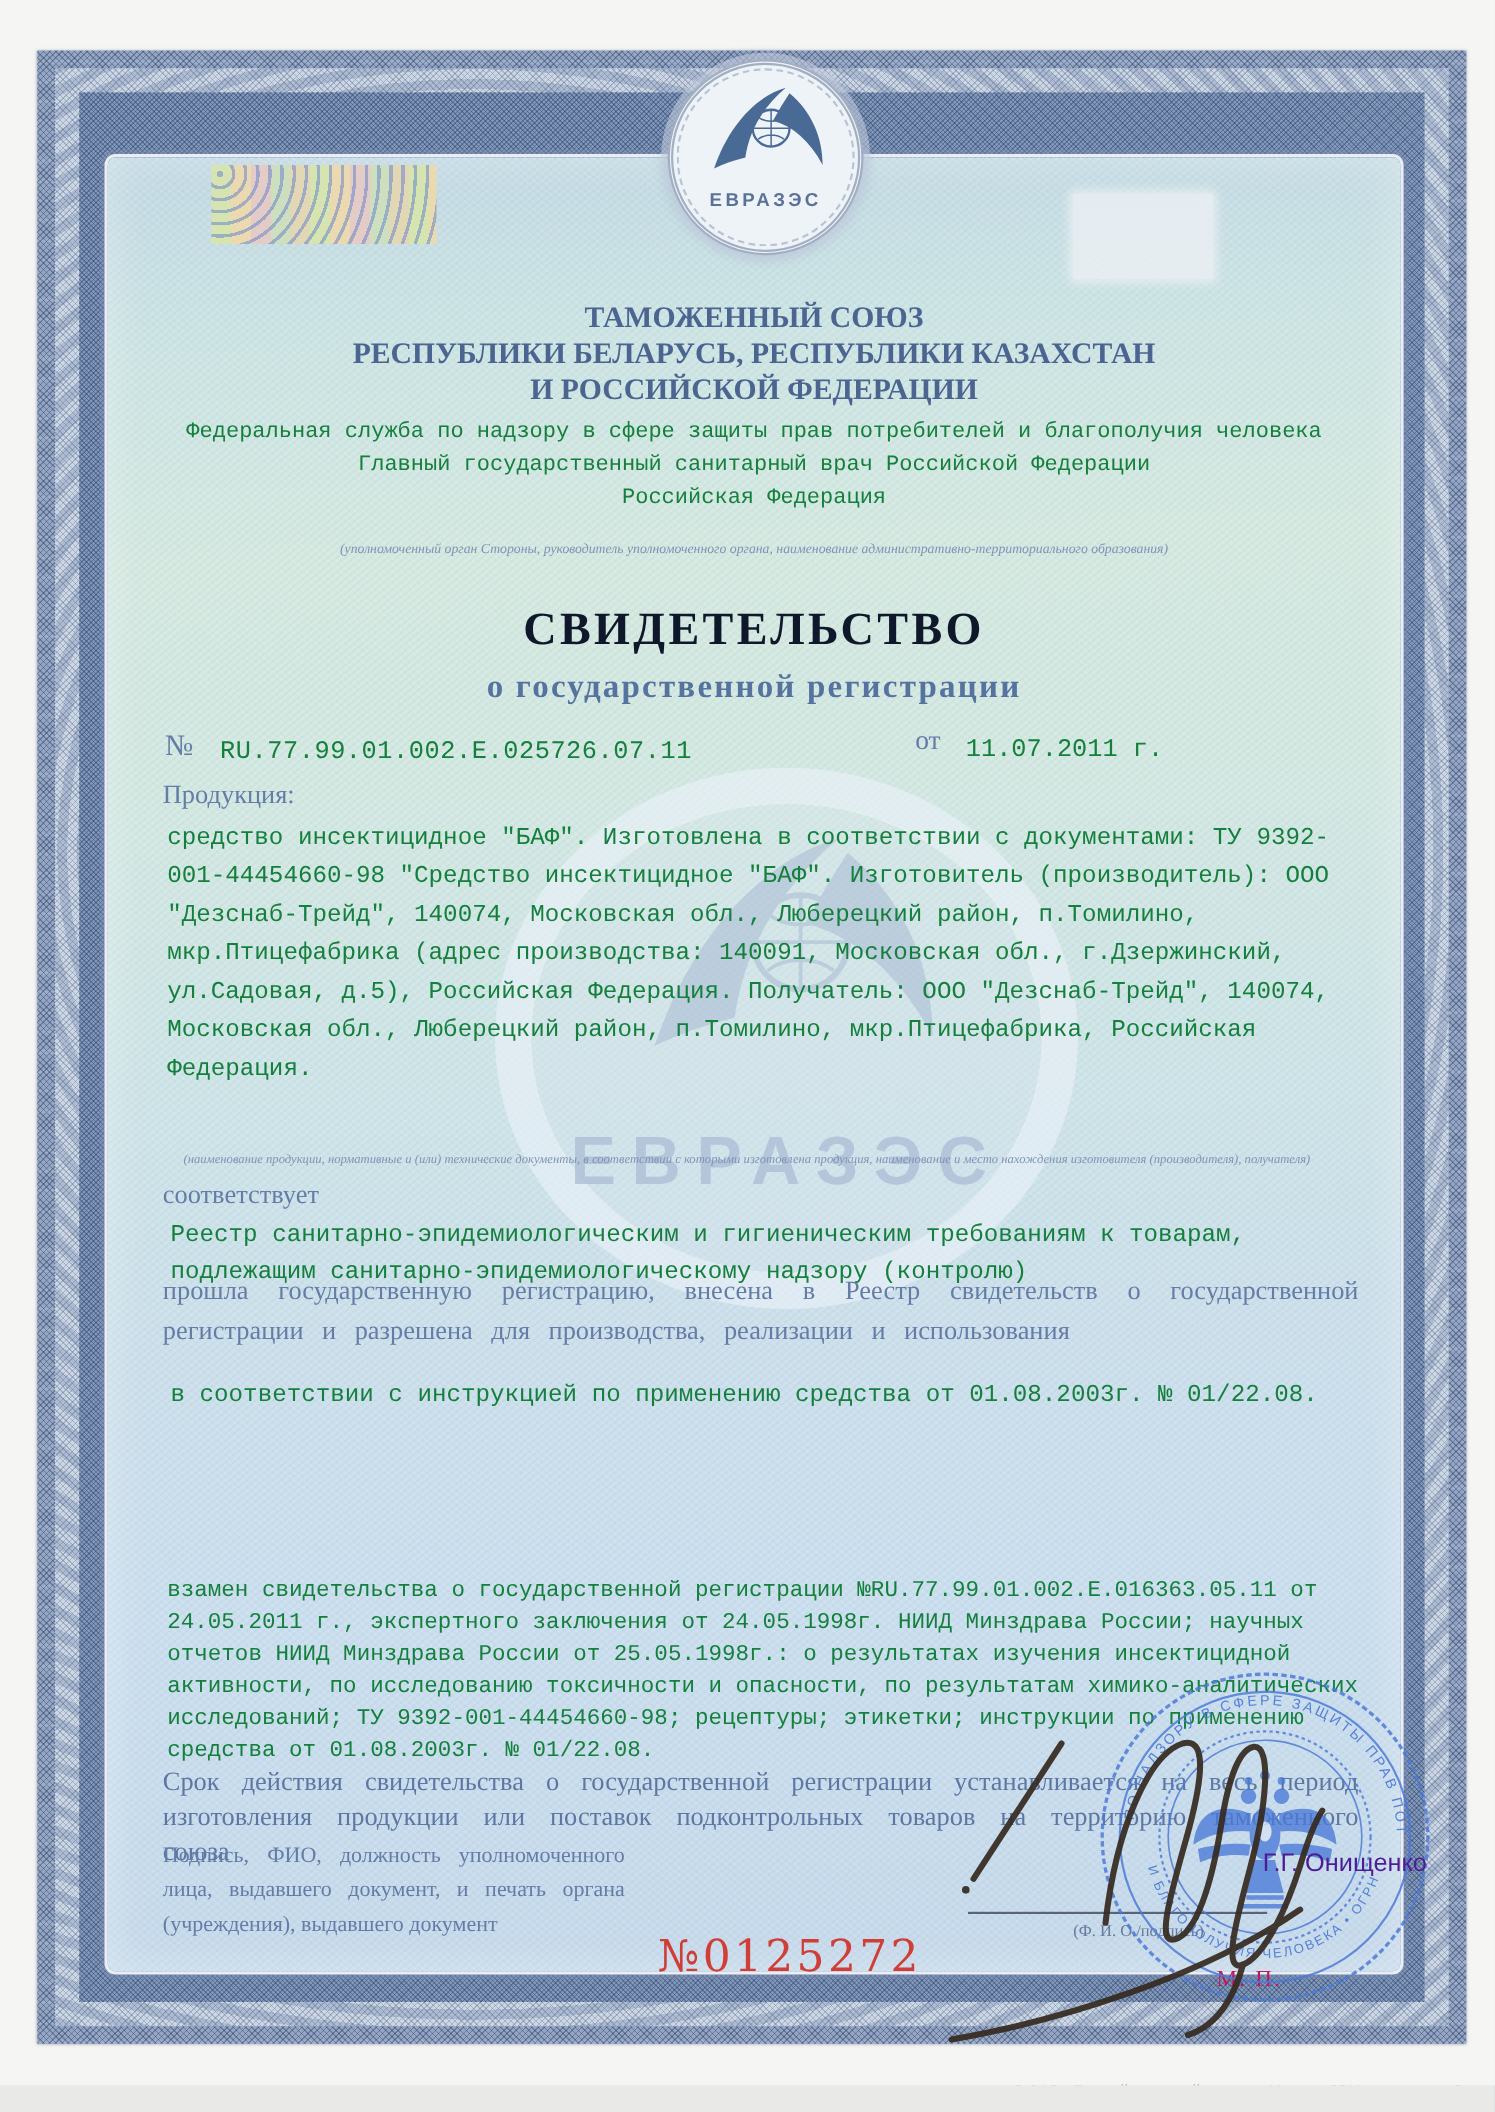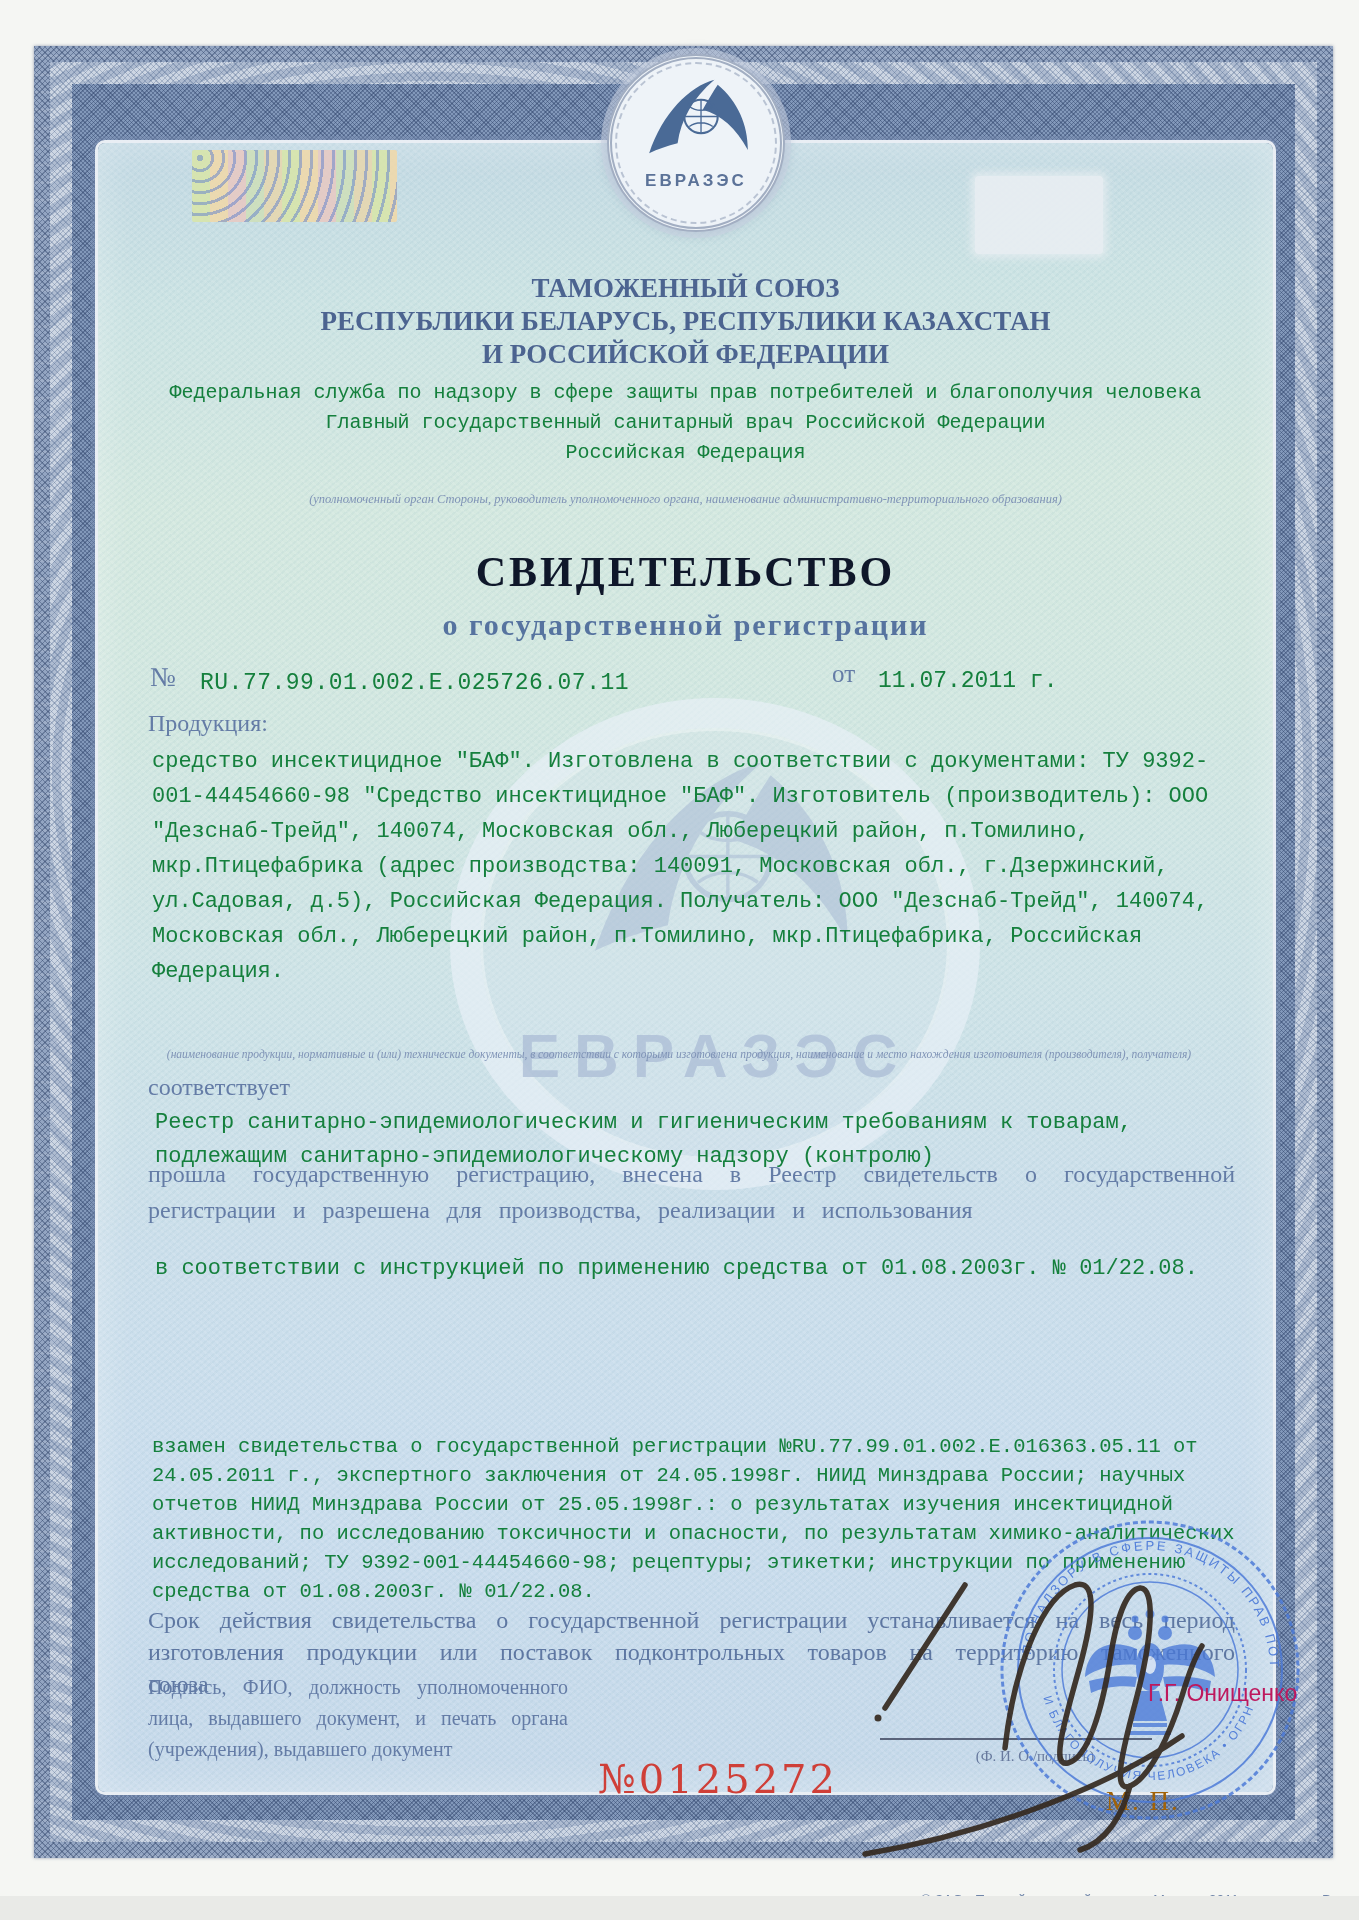--- a/index.html
+++ b/index.html
@@ -58,23 +58,23 @@
   .form-blue{color:#647ca6;font-family:"Liberation Serif",serif;}
   .fine{color:#7f93b6;font-style:italic;font-family:"Liberation Serif",serif;}
   .just{text-align:justify;}
   .z5{z-index:5;}
   
   .stamp{position:absolute;left:995px;top:1515px;z-index:7;opacity:.92;}
   .sig{position:absolute;left:830px;top:1530px;z-index:8;}
   .sig-line{position:absolute;left:880px;top:1738px;width:272px;border-top:2px solid #59637a;z-index:6;}
   .serial{position:absolute;left:598px;top:1756px;font-family:"DejaVu Serif",serif;font-size:40px;
     letter-spacing:3px;color:#cf3f38;z-index:6;}
-  .mp{position:absolute;left:1106px;top:1786px;font-size:27px;color:#a16207;z-index:6;letter-spacing:2px;}
+  .mp{position:absolute;left:1106px;top:1786px;font-size:21px;color:#be185d;z-index:6;letter-spacing:2px;}
   .signer{position:absolute;left:1148px;top:1680px;font-family:"Liberation Sans",sans-serif;
-    font-size:23px;color:#be185d;z-index:9;}
+    font-size:23px;color:#4c1d95;z-index:9;}
   .footer{position:absolute;right:16px;top:1892px;font-family:"Liberation Sans",sans-serif;
     font-size:14px;color:#7086aa;}
 </style>
 </head>
 <body>
 
 <div class="paper">
 
   <div class="cert">
     <div class="band"></div>

